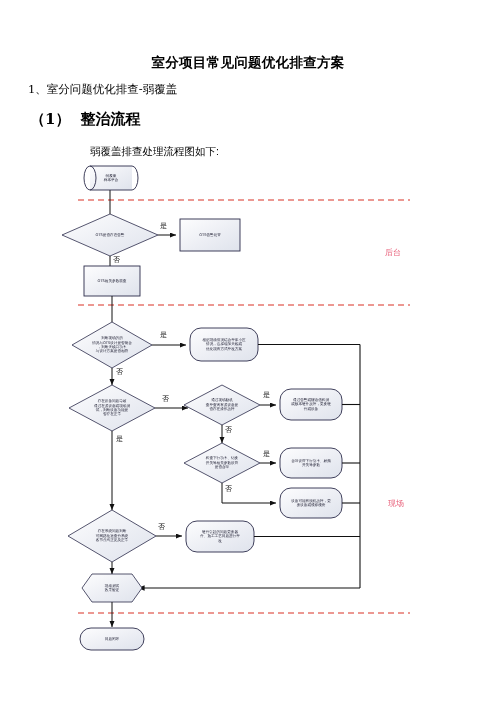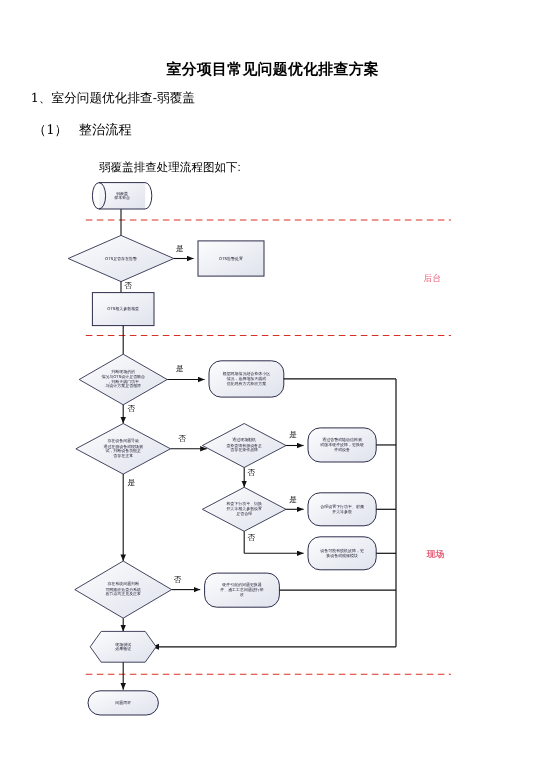--- a/index.html
+++ b/index.html
@@ -31,22 +31,22 @@
     position: absolute;
     left: 28px; top: 82px;
     font-family: "DejaVu Serif", "Liberation Serif", serif;
     font-weight: normal;
     font-size: 11.5px;
   }
   .h2 {
     position: absolute;
     left: 30px; top: 110px;
     font-family: "DejaVu Serif", "Liberation Serif", serif;
-    font-weight: normal;
-    font-size: 12px;
+    font-weight: bold;
+    font-size: 15px;
   }
   .h2 .paren { margin-right: 10px; }
   .body-line {
     position: absolute;
     left: 90px; top: 145px;
     font-family: Liberation Sans, sans-serif;
     font-size: 10.5px;
   }
 
   
@@ -298,16 +298,16 @@
 
     <div class="edge-label" style="left:263px; top:390px;">是</div>
     <div class="edge-label" style="left:225px; top:425px;">否</div>
 
     <div class="edge-label" style="left:263px; top:449px;">是</div>
     <div class="edge-label" style="left:225px; top:484px;">否</div>
 
     <div class="edge-label" style="left:158px; top:522px;">否</div>
 
     <div class="zone-label" style="left:385px; top:247px;">后台</div>
-    <div class="zone-label" style="left:388px; top:498px;font-weight:bold;">现场</div>
+    <div class="zone-label" style="left:388px; top:498px;">现场</div>
 
   </div>
 </div>
 
 </body></html>

